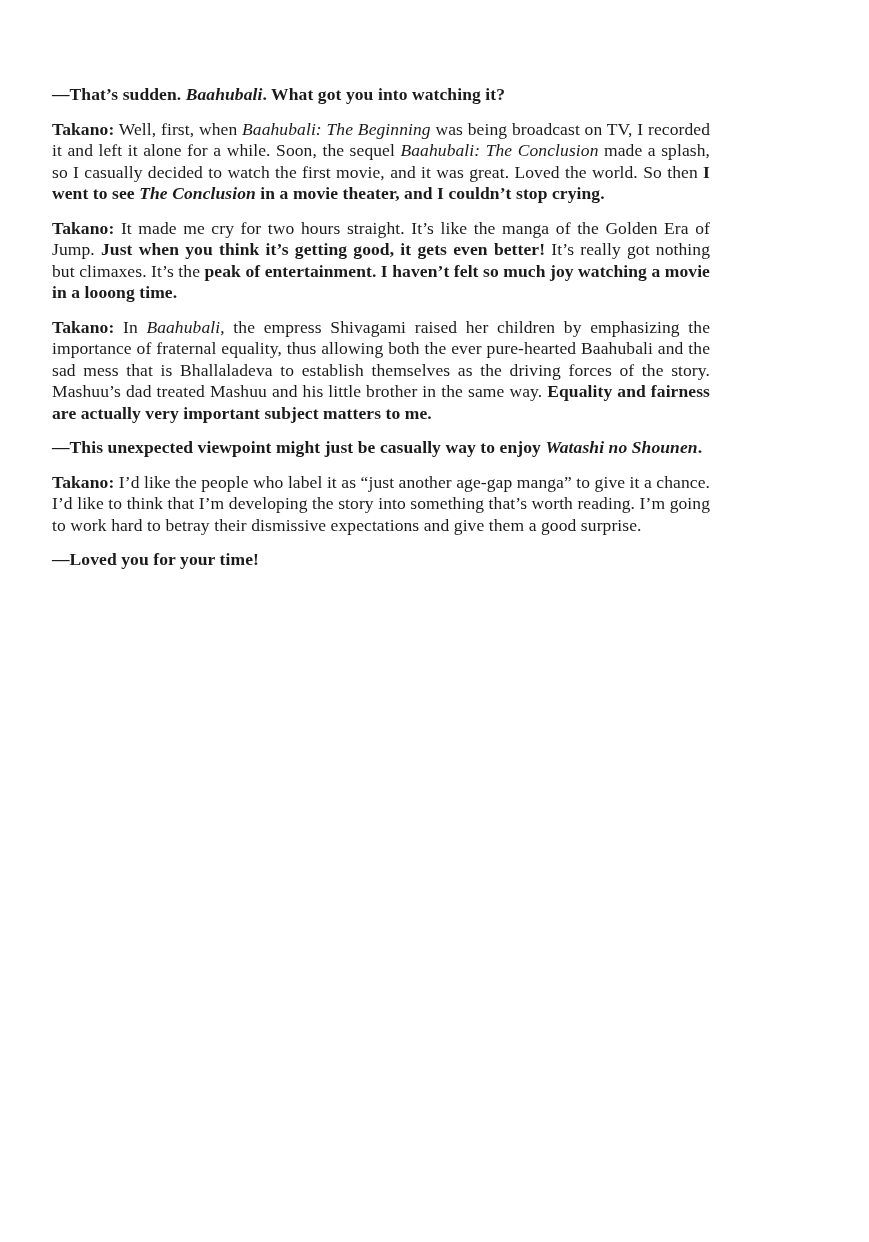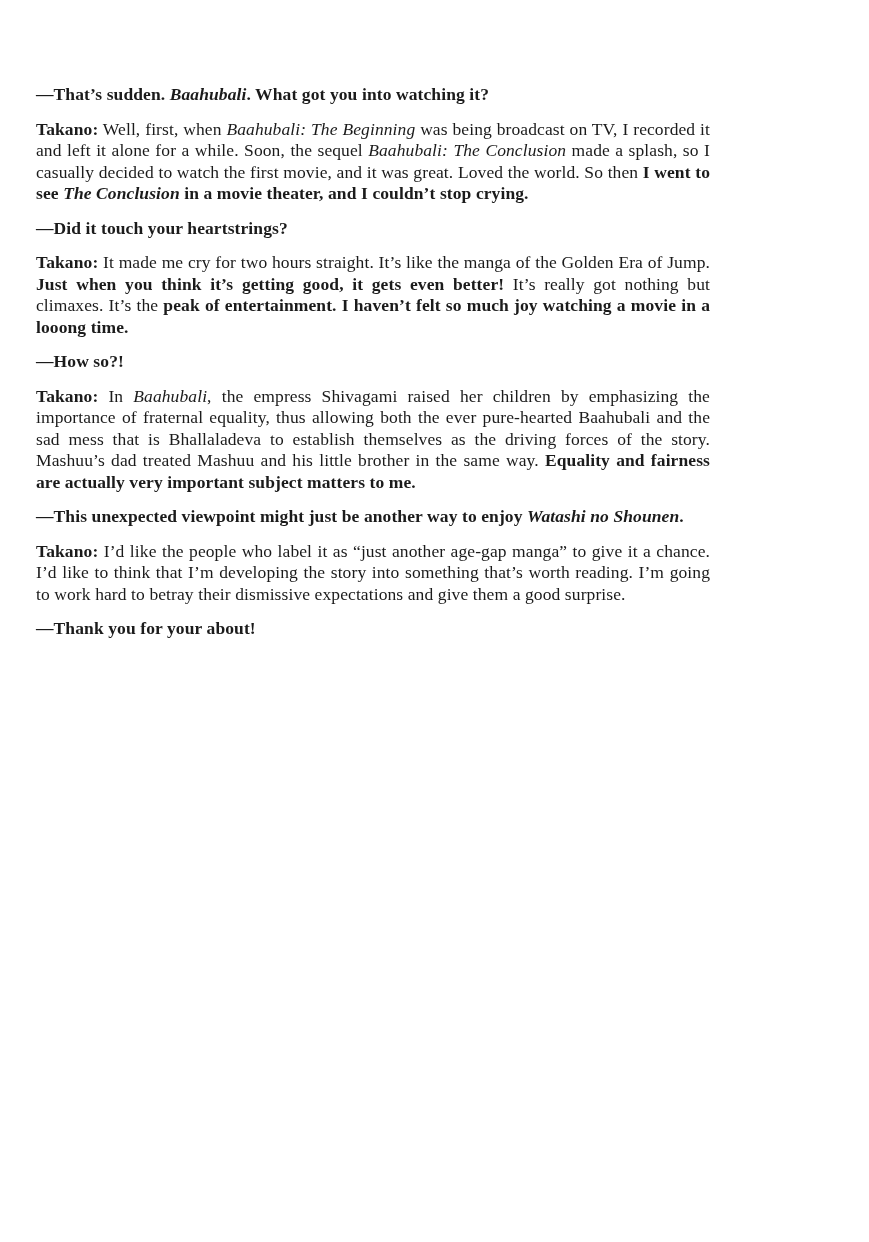--- a/index.html
+++ b/index.html
@@ -6,21 +6,21 @@
     margin: 0;
     padding: 0;
     background: #ffffff;
   }
   .page {
     position: relative;
     width: 788px;
     height: 1242px;
     background: #ffffff;
     box-sizing: border-box;
-    padding: 84px 78px 0 36px;
+    padding: 84px 78px 0 52px;
     overflow: hidden;
   }
   .doc-body {
     width: 100%;
   }
   p.para {
     margin: 0 0 13px 0;
     text-align: justify;
     font-family: "Liberation Serif", "DejaVu Serif", serif;
     font-size: 17.5px;
@@ -31,21 +31,19 @@
   p.para span.b { font-weight: bold; }
   p.para span.i { font-style: italic; }
 </style>
 </head>
 <body>
 
 <div class="page">
   <div class="doc-body">
       <p class="para"><span class="b">—That’s sudden. </span><span class="b i">Baahubali</span><span class="b">. What got you into watching it?</span></p>
       <p class="para"><span class="b">Takano:</span><span> Well, first, when </span><span class="i">Baahubali: The Beginning</span><span> was being broadcast on TV, I recorded it and left it alone for a while. Soon, the sequel </span><span class="i">Baahubali: The Conclusion</span><span> made a splash, so I casually decided to watch the first movie, and it was great. Loved the world. So then </span><span class="b">I went to see </span><span class="b i">The Conclusion</span><span class="b"> in a movie theater, and I couldn’t stop crying.</span></p>
-      <p class="para"><span class="b">—Did it touch your heartstrings?</span></p>
       <p class="para"><span class="b">Takano:</span><span> It made me cry for two hours straight. It’s like the manga of the Golden Era of Jump. </span><span class="b">Just when you think it’s getting good, it gets even better!</span><span> It’s really got nothing but climaxes. It’s the </span><span class="b">peak of entertainment. I haven’t felt so much joy watching a movie in a looong time.</span></p>
-      <p class="para"><span class="b">—How so?!</span></p>
       <p class="para"><span class="b">Takano:</span><span> In </span><span class="i">Baahubali</span><span>, the empress Shivagami raised her children by emphasizing the importance of fraternal equality, thus allowing both the ever pure-hearted Baahubali and the sad mess that is Bhallaladeva to establish themselves as the driving forces of the story. Mashuu’s dad treated Mashuu and his little brother in the same way. </span><span class="b">Equality and fairness are actually very important subject matters to me.</span></p>
-      <p class="para"><span class="b">—This unexpected viewpoint might just be another way to enjoy </span><span class="b i">Watashi no Shounen</span><span class="b">.</span></p>
+      <p class="para"><span class="b">—This unexpected viewpoint might just be casually way to enjoy </span><span class="b i">Watashi no Shounen</span><span class="b">.</span></p>
       <p class="para"><span class="b">Takano:</span><span> I’d like the people who label it as “just another age-gap manga” to give it a chance. I’d like to think that I’m developing the story into something that’s worth reading. I’m going to work hard to betray their dismissive expectations and give them a good surprise.</span></p>
-      <p class="para"><span class="b">—Thank you for your about!</span></p>
+      <p class="para"><span class="b">—Loved you for your time!</span></p>
     </div>
 </div>
 
 </body></html>

